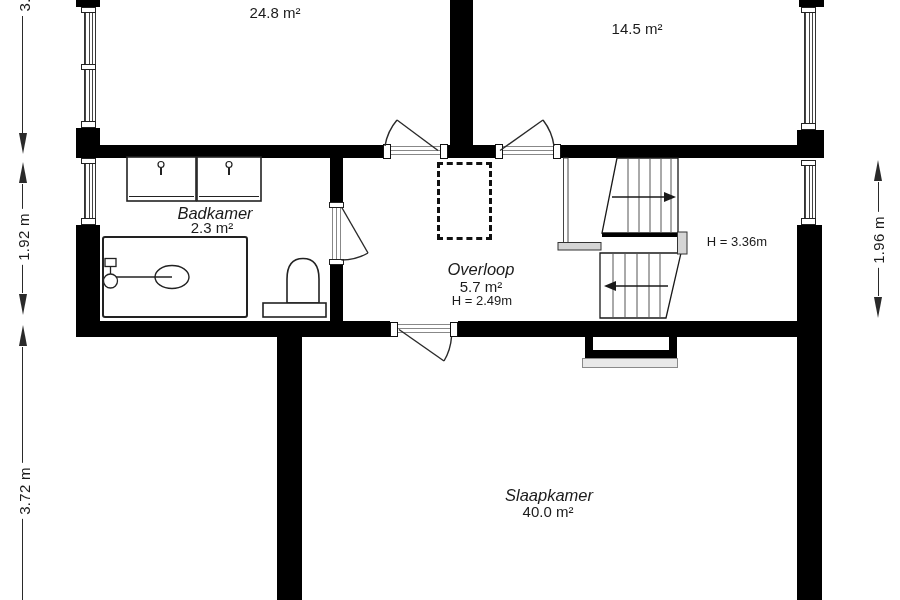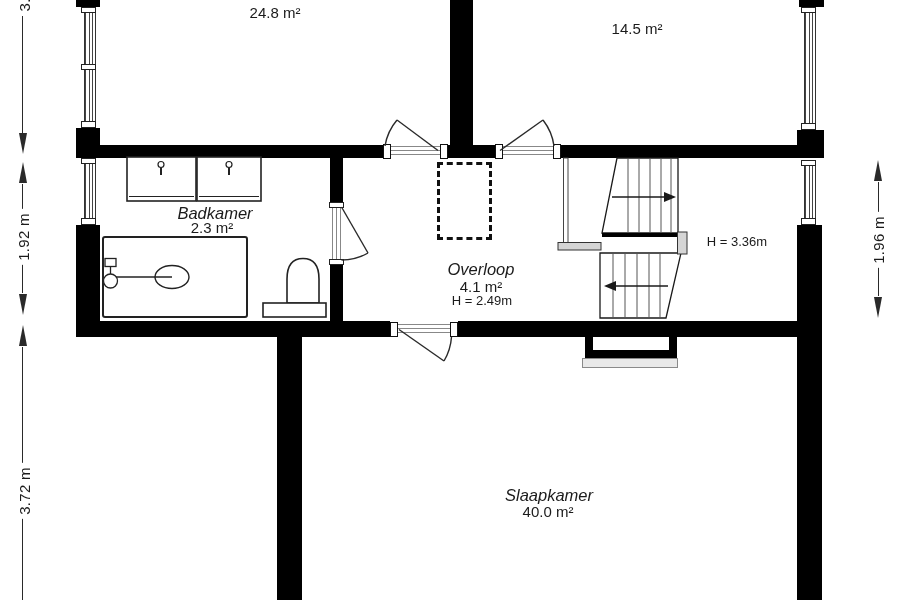--- a/index.html
+++ b/index.html
@@ -160,21 +160,21 @@
     </g>
   </svg>
 
   <div class="hlabel area" style="left:275px;top:12px">24.8 m²</div>
   <div class="hlabel area" style="left:637px;top:28px">14.5 m²</div>
 
   <div class="hlabel name" style="left:215px;top:213px">Badkamer</div>
   <div class="hlabel area" style="left:212px;top:227px">2.3 m²</div>
 
   <div class="hlabel name" style="left:481px;top:269px">Overloop</div>
-  <div class="hlabel area" style="left:481px;top:286px">4.1 m²</div>
+  <div class="hlabel area" style="left:481px;top:286px">5.7 m²</div>
   <div class="hlabel hsmall" style="left:482px;top:300px">H = 2.49m</div>
 
   <div class="hlabel hsmall" style="left:737px;top:241px">H = 3.36m</div>
 
   <div class="hlabel name" style="left:549px;top:495px">Slaapkamer</div>
   <div class="hlabel area" style="left:548px;top:511px">40.0 m²</div>
 
   <div class="dline" style="left:21.6px;top:16px;height:117px"></div>
   <div class="arr down" style="left:18.6px;top:133px"></div>
   <div class="vtext" style="left:24px;top:-8px">3.7 m</div>

